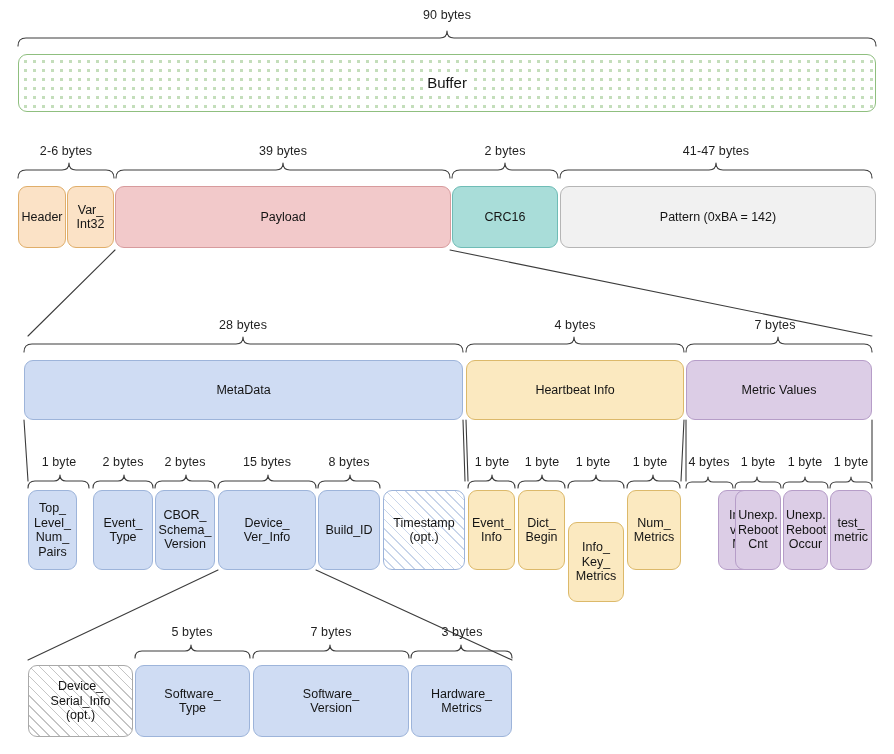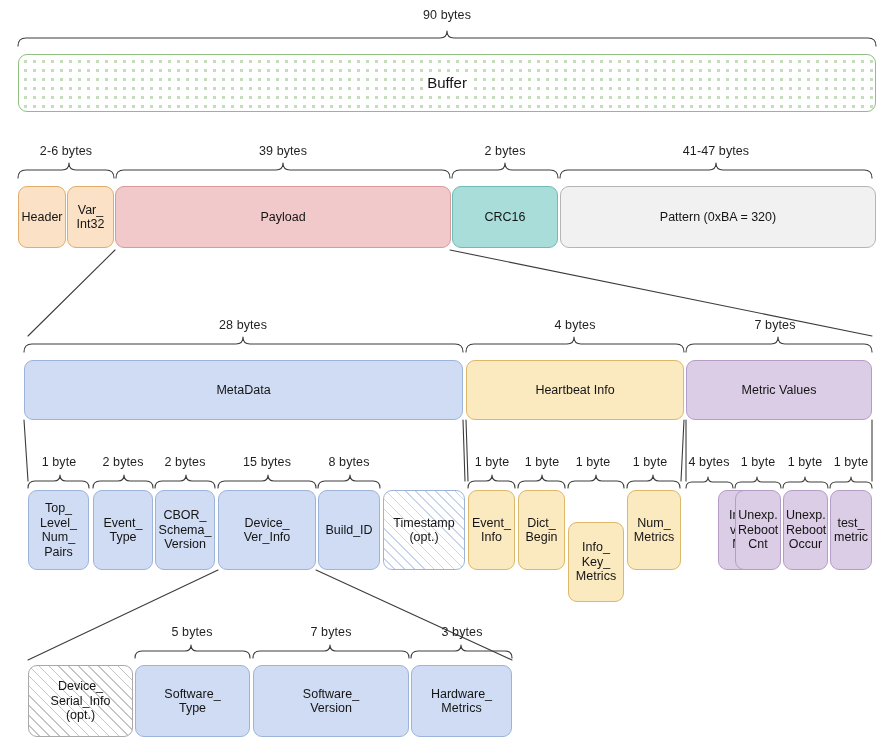--- a/index.html
+++ b/index.html
@@ -162,21 +162,21 @@
     <span>Var_
 Int32</span>
   </div>
   <div class="box c-pink" style="left:115px;top:186px;width:336px;height:62px;">
     <span>Payload</span>
   </div>
   <div class="box c-teal" style="left:452px;top:186px;width:106px;height:62px;">
     <span>CRC16</span>
   </div>
   <div class="box c-gray" style="left:560px;top:186px;width:316px;height:62px;">
-    <span>Pattern (0xBA = 320)</span>
+    <span>Pattern (0xBA = 142)</span>
   </div>
 
   <div class="bytelabel" style="left:193px;top:318px;width:100px;">28 bytes</div>
   <div class="bytelabel" style="left:525px;top:318px;width:100px;">4 bytes</div>
   <div class="bytelabel" style="left:725px;top:318px;width:100px;">7 bytes</div>
 
   <div class="box c-blue" style="left:24px;top:360px;width:439px;height:60px;">
     <span>MetaData</span>
   </div>
   <div class="box c-yellow" style="left:466px;top:360px;width:218px;height:60px;">
@@ -193,21 +193,21 @@
   <div class="bytelabel" style="left:309px;top:455px;width:80px;">8 bytes</div>
   <div class="bytelabel" style="left:457px;top:455px;width:70px;">1 byte</div>
   <div class="bytelabel" style="left:507px;top:455px;width:70px;">1 byte</div>
   <div class="bytelabel" style="left:558px;top:455px;width:70px;">1 byte</div>
   <div class="bytelabel" style="left:615px;top:455px;width:70px;">1 byte</div>
   <div class="bytelabel" style="left:675px;top:455px;width:68px;">4 bytes</div>
   <div class="bytelabel" style="left:726px;top:455px;width:64px;">1 byte</div>
   <div class="bytelabel" style="left:773px;top:455px;width:64px;">1 byte</div>
   <div class="bytelabel" style="left:819px;top:455px;width:64px;">1 byte</div>
 
-  <div class="box c-blue" style="left:28px;top:490px;width:61px;height:80px;">
+  <div class="box c-blue" style="left:28px;top:490px;width:49px;height:80px;">
     <span>Top_
 Level_
 Num_
 Pairs</span>
   </div>
   <div class="box c-blue" style="left:93px;top:490px;width:60px;height:80px;">
     <span>Event_
 Type</span>
   </div>
   <div class="box c-blue" style="left:155px;top:490px;width:60px;height:80px;">

